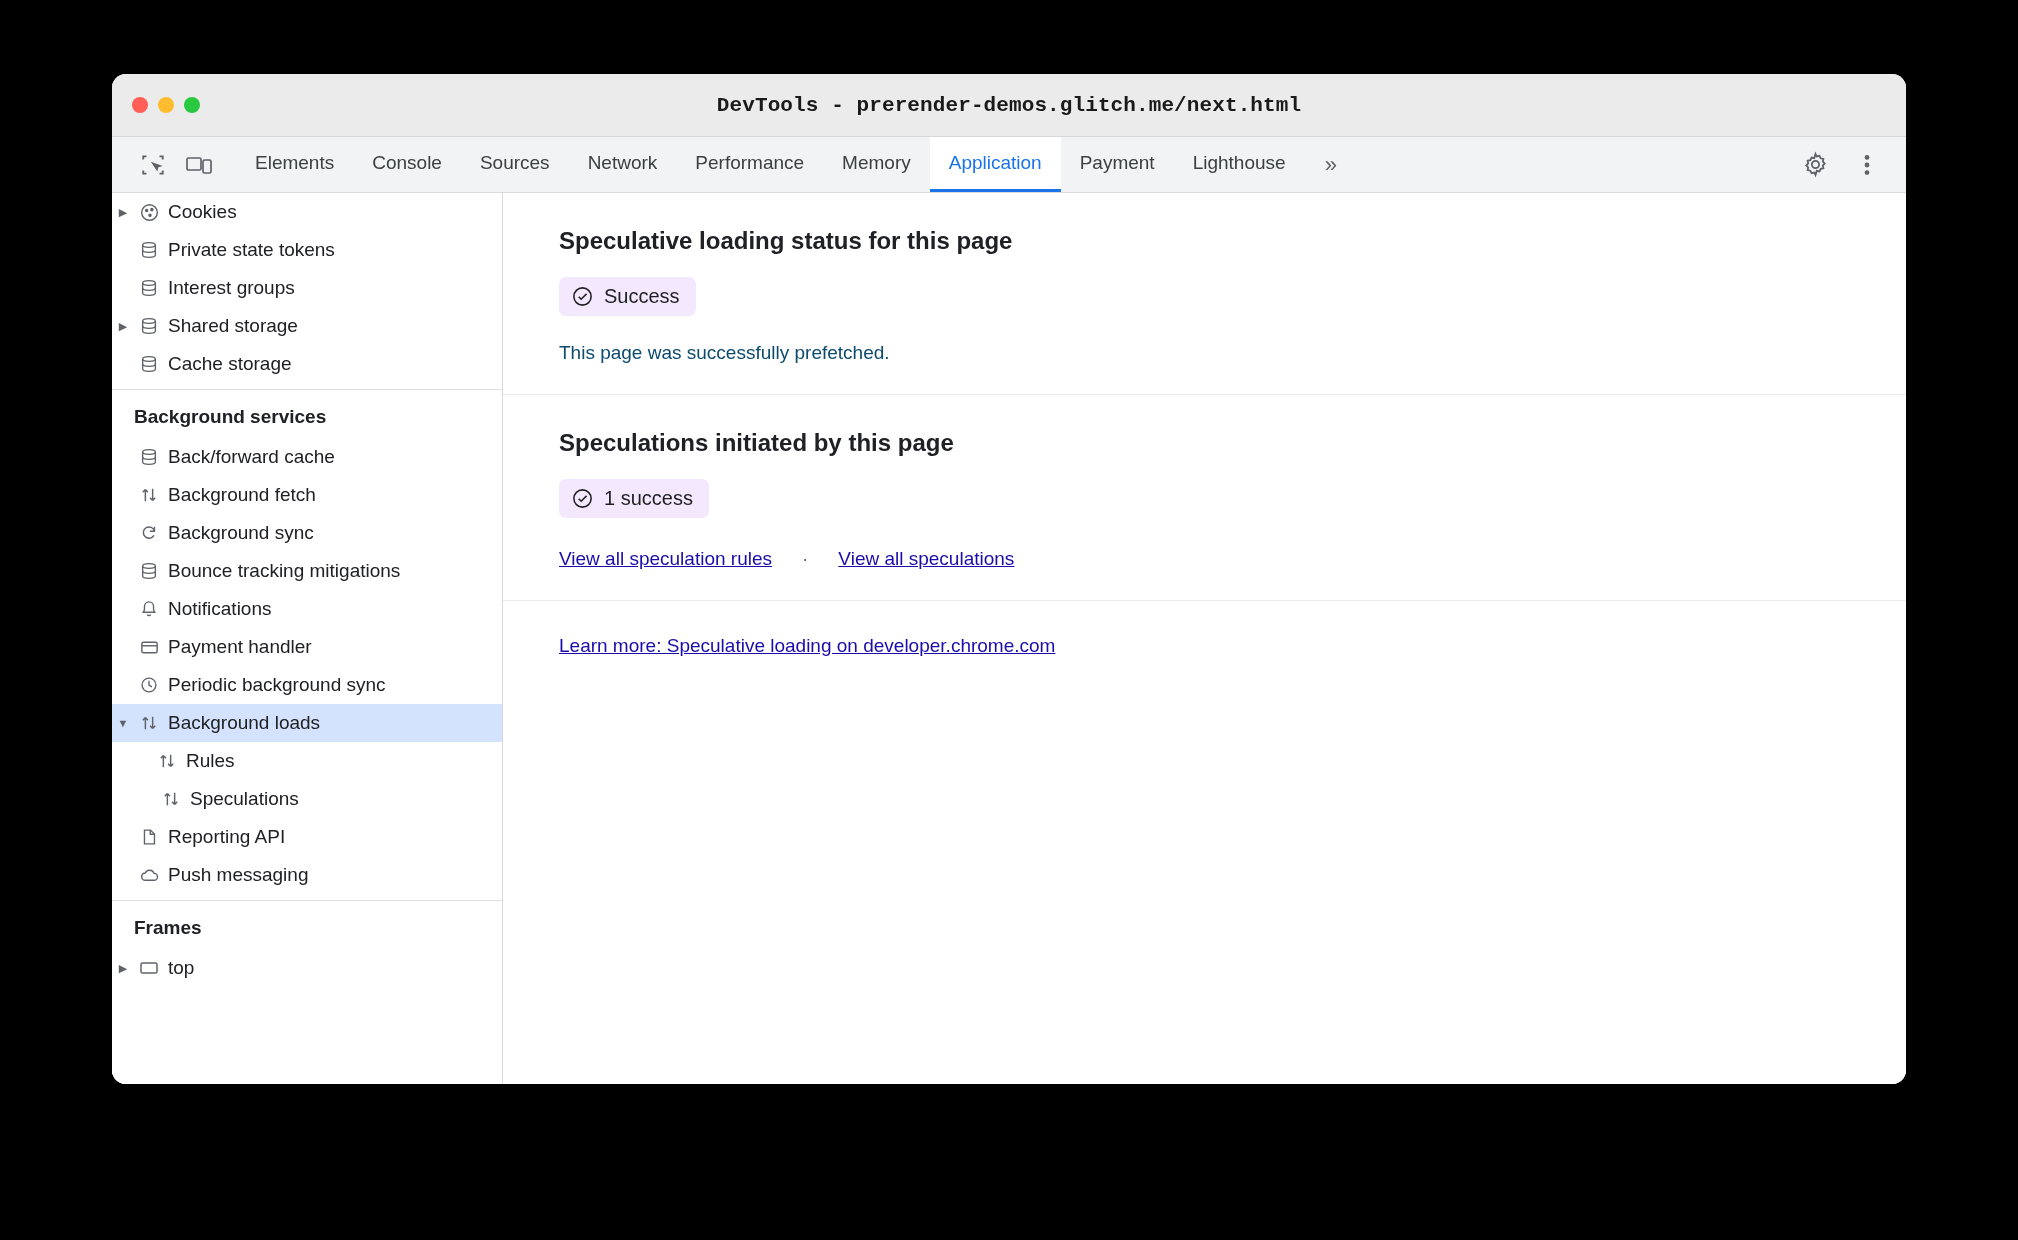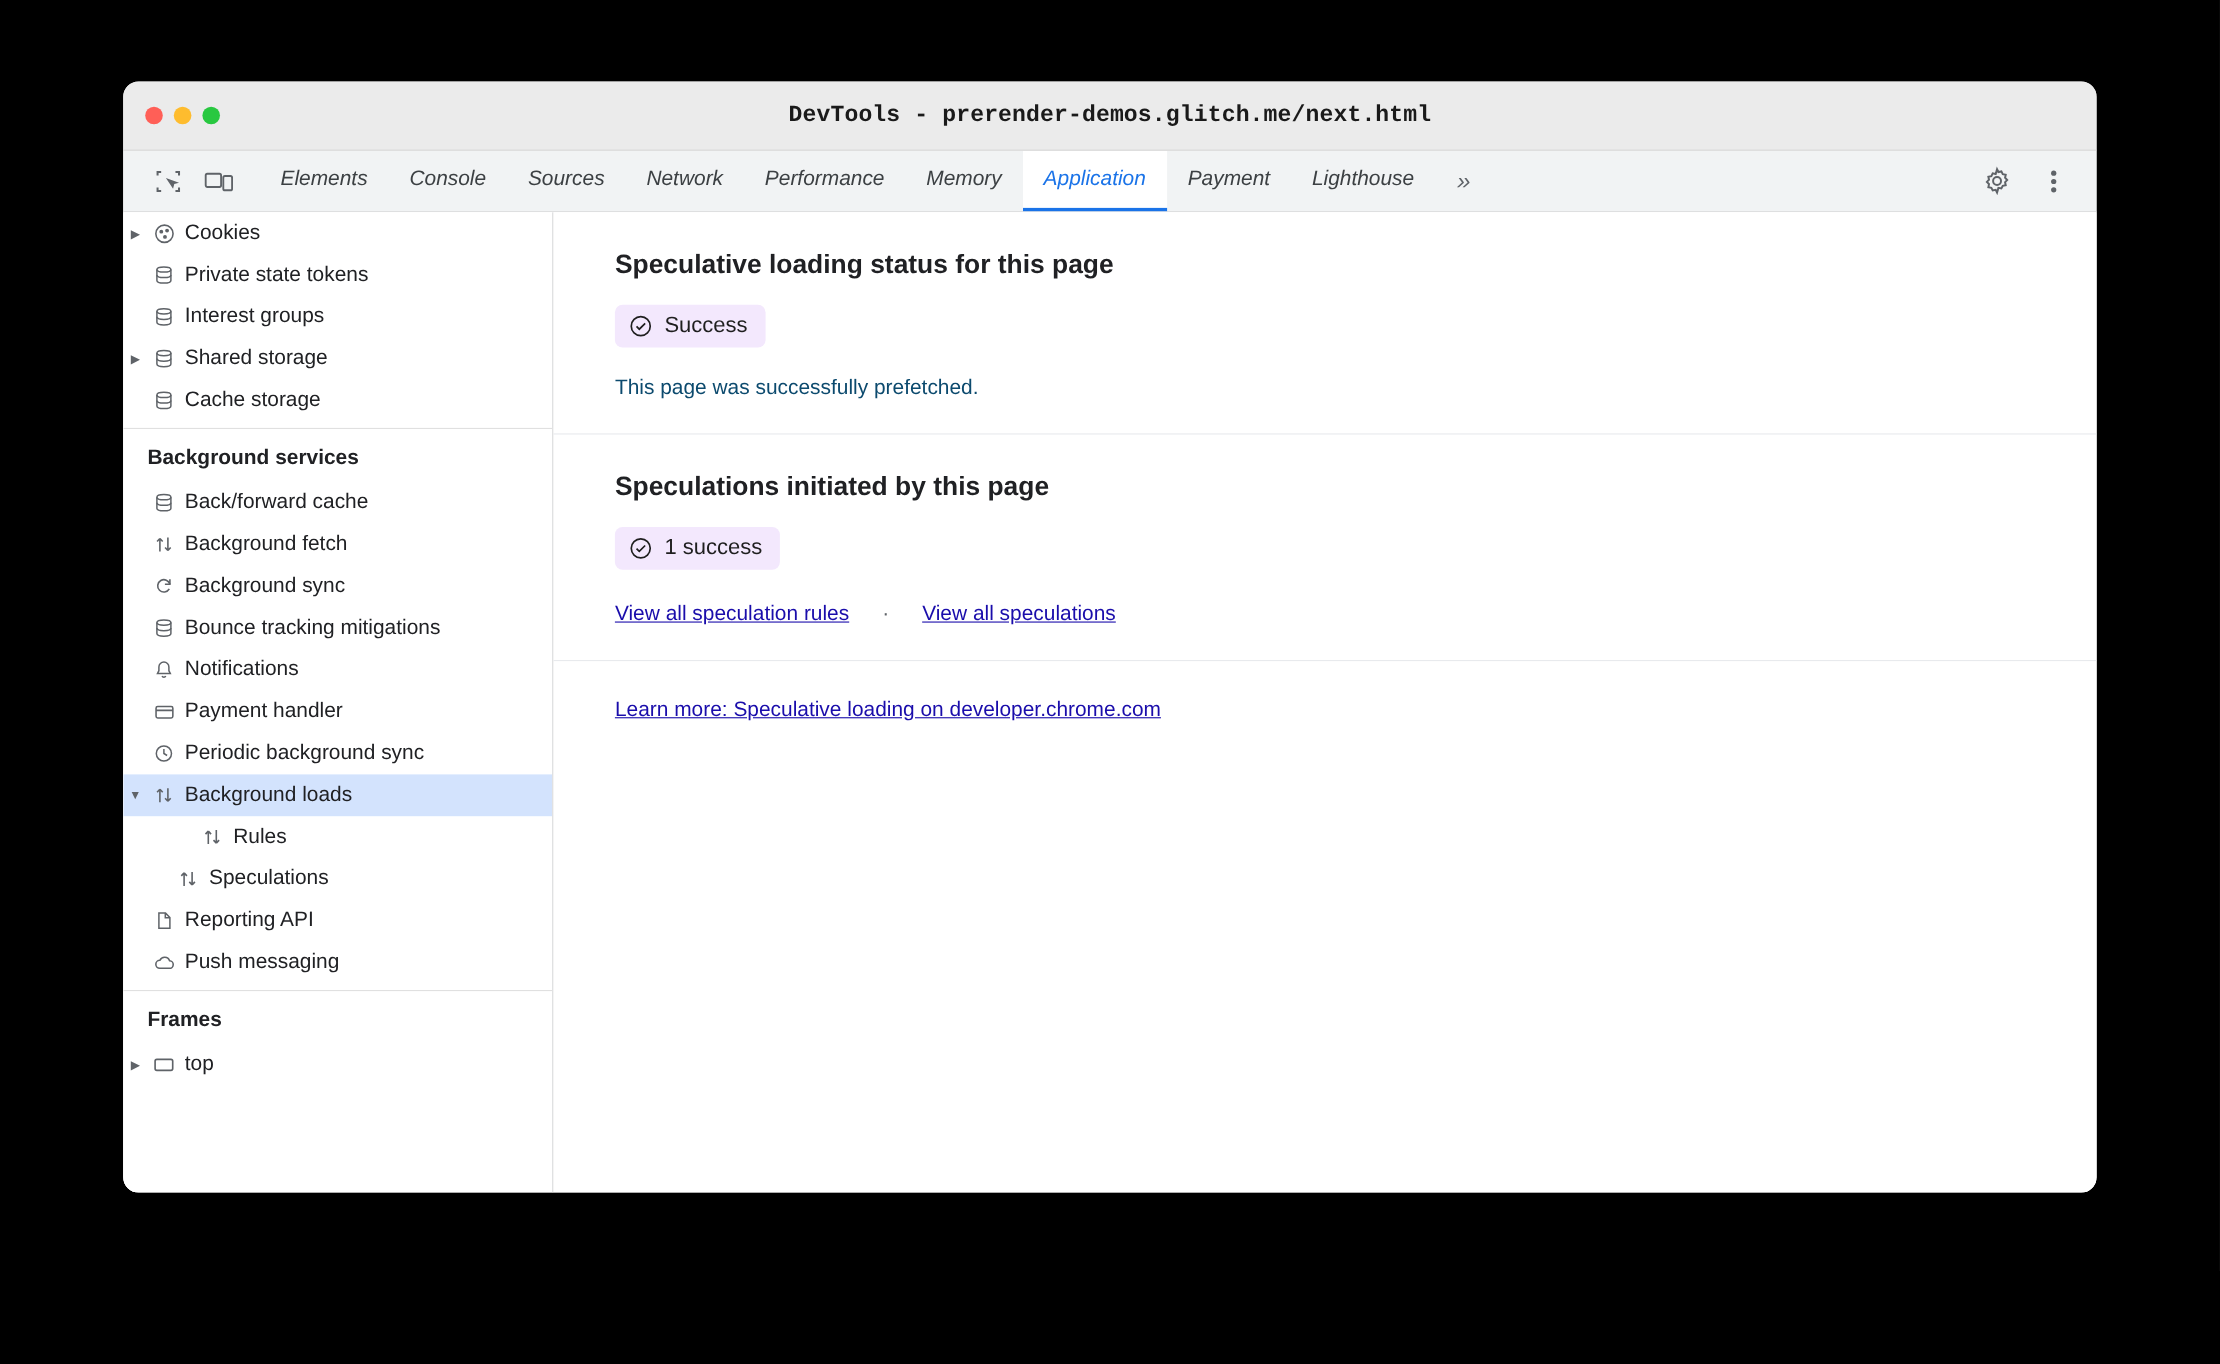--- a/index.html
+++ b/index.html
@@ -65,21 +65,20 @@
   
   #tabbar {
     height: 56px;
     min-height: 56px;
     background: #f1f3f4;
     border-bottom: 1px solid #d9dadb;
     display: flex;
     align-items: stretch;
     padding: 0 10px 0 8px;
     box-sizing: border-box;
-    font-style: italic;
   }
   .tb-icon-btn {
     width: 46px;
     display: flex;
     align-items: center;
     justify-content: center;
     color: #5f6368;
   }
   .tb-icon-btn.first { margin-left: 10px; }
   .tabs {
@@ -446,21 +445,21 @@
           <span class="arrow">▼</span>
           <span class="tw-icon">
             <svg width="20" height="20" viewBox="0 0 22 22" fill="none" stroke="currentColor" stroke-width="1.6">
               <path d="M7 18V5M7 5L4.2 8M7 5l2.8 3"></path>
               <path d="M15 4v13M15 17l-2.8-3M15 17l2.8-3"></path>
             </svg>
           </span>
           <span class="label">Background loads</span>
         </div>
 
-        <div class="row" style="padding-left:66px">
+        <div class="row" style="padding-left:40px">
           <span class="tw-icon">
             <svg width="20" height="20" viewBox="0 0 22 22" fill="none" stroke="currentColor" stroke-width="1.6">
               <path d="M7 18V5M7 5L4.2 8M7 5l2.8 3"></path>
               <path d="M15 4v13M15 17l-2.8-3M15 17l2.8-3"></path>
             </svg>
           </span>
           <span class="label">Rules</span>
         </div>
 
         <div class="row" style="padding-left:44px">

